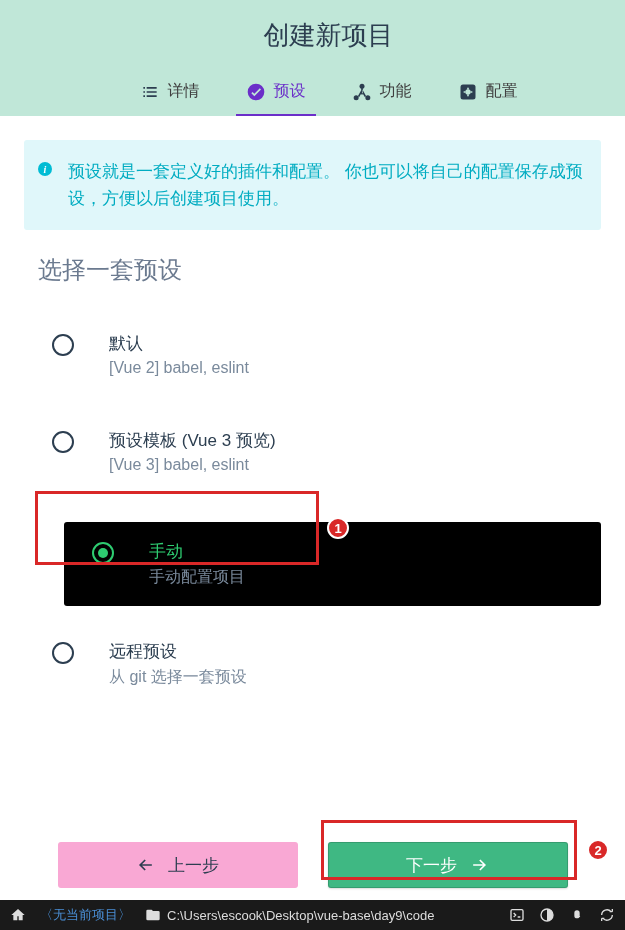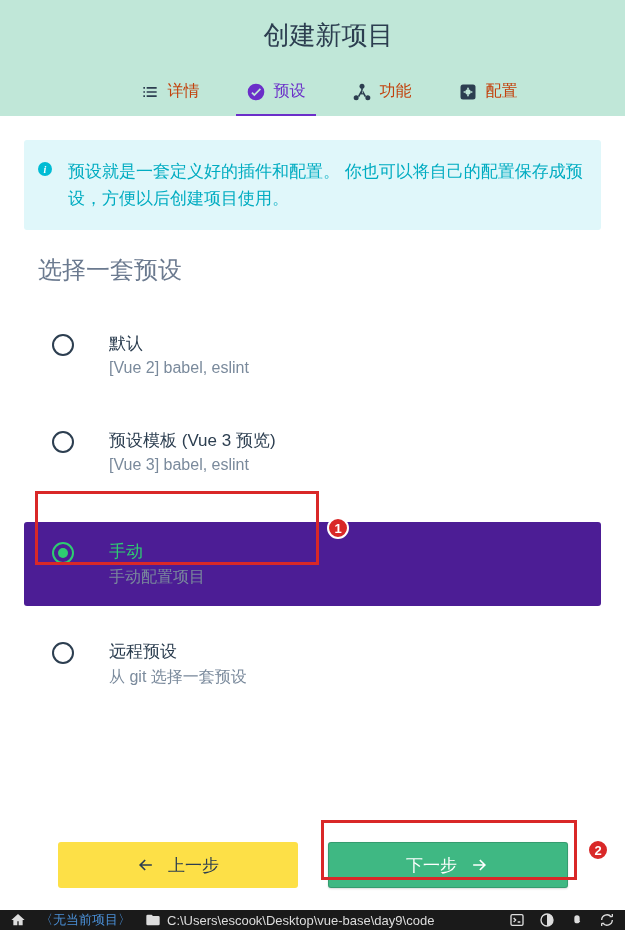--- a/index.html
+++ b/index.html
@@ -29,21 +29,21 @@
       gap: 38px;
       padding-bottom: 0;
     }
     .tab {
       display: flex;
       align-items: center;
       gap: 8px;
       padding: 10px 4px 14px 4px;
       cursor: pointer;
       font-size: 16px;
-      color: #c2410c;
+      color: #404040;
       position: relative;
     }
     .tab.active {
       color: #6b2fc9;
     }
     .tab.active::after {
       content: "";
       position: absolute;
       bottom: 0;
       left: -6px;
@@ -96,21 +96,22 @@
     }
     .option {
       display: flex;
       align-items: flex-start;
       gap: 35px;
       padding: 18px 20px 18px 28px;
       cursor: pointer;
       border-radius: 3px;
     }
     .option.selected {
-      background: #4c1d95;
+      background: #000000;
+      margin-left: 40px;
     }
     .option + .option { margin-top: 30px; }
     .option.selected + .option,
     .option:has(+ .option.selected) { margin-top: 16px; }
     .radio {
       width: 22px;
       height: 22px;
       border: 2px solid #2c3e50;
       border-radius: 50%;
       flex-shrink: 0;
@@ -189,34 +190,34 @@
       justify-content: center;
       gap: 12px;
       height: 46px;
       width: 240px;
       border-radius: 3px;
       font-size: 17px;
       cursor: pointer;
       border: none;
     }
     .btn-back {
-      background: #fde047;
+      background: #f9a8d4;
       color: #2c3e50;
     }
     .btn-next {
       background: #3fb883;
       color: #fff;
       box-shadow: inset 0 0 0 1px rgba(0,0,0,0.15), 0 1px 2px rgba(0,0,0,0.15);
     }
     .status-bar {
       position: absolute;
       left: 0;
       right: 0;
       bottom: 0;
-      height: 20px;
+      height: 30px;
       background: #1a1a1a;
       display: flex;
       align-items: center;
       padding: 0 10px;
       gap: 14px;
       color: #ddd;
       font-size: 13px;
       overflow: hidden;
     }
     .status-bar .no-project { color: #4a8fd6; }

